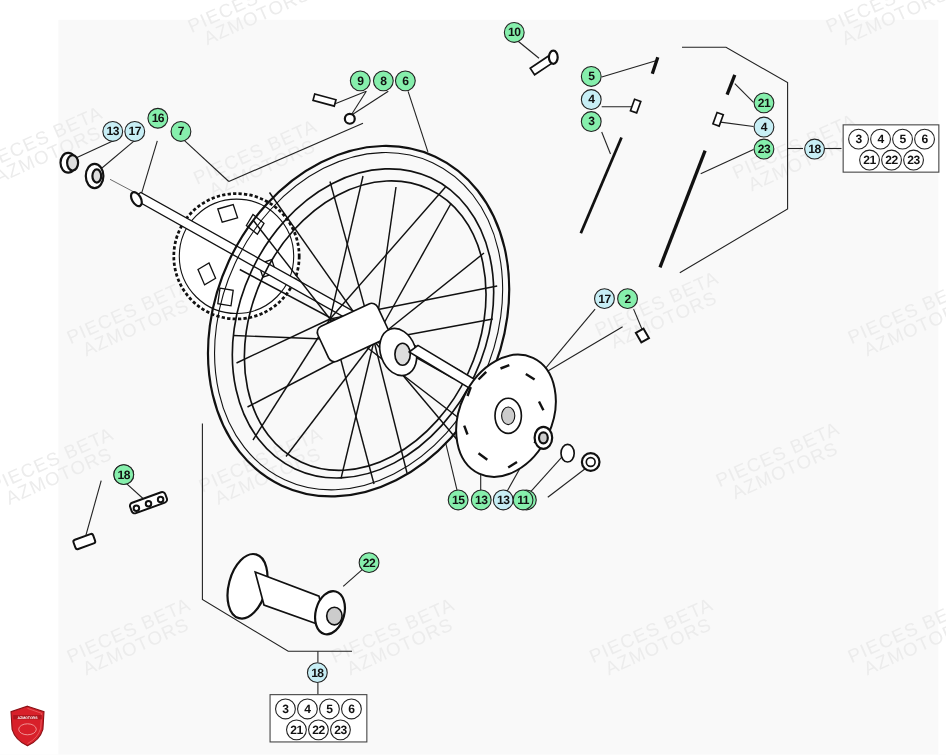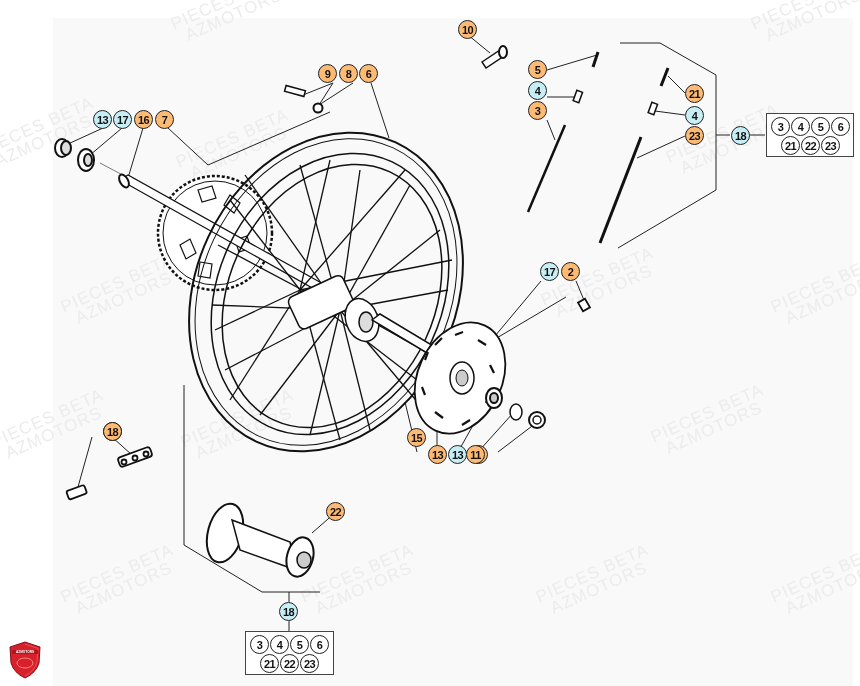--- a/index.html
+++ b/index.html
@@ -2,21 +2,21 @@
 <html><head>
 <meta charset="utf-8">
 <style>
   html, body { margin:0; padding:0; }
   body { width:860px; height:686px; background:#ffffff; position:relative; overflow:hidden; font-family:"Liberation Sans", sans-serif; }
   .panel { position:absolute; left:53px; top:18px; width:800px; height:668px; background:#f9f9f9; }
   .wm { position:absolute; color:#ececec; font-size:17px; line-height:16px; transform:rotate(-24deg); letter-spacing:1px; text-align:center; white-space:nowrap; pointer-events:none; z-index:1; }
   .wm span { display:block; }
   svg.art { position:absolute; left:0; top:0; z-index:2; }
   .callout { position:absolute; width:19px; height:19px; border-radius:50%; border:1px solid #222; box-sizing:border-box; font-size:11px; font-weight:bold; color:#111; display:flex; align-items:center; justify-content:center; z-index:4; letter-spacing:-0.5px; cursor:pointer; }
-  .callout.y { background:#fdba74; }
+  .callout.y { background:#86efac; }
   .callout.b { background:#c7eef5; }
   .callout.w { background:#ffffff; }
   .kit { position:absolute; border:1px solid #444; background:#ffffff; z-index:4; box-sizing:border-box; }
   .kit .row { position:absolute; display:flex; gap:1px; }
   .kit .callout { position:static; }
   .logo { position:absolute; left:8px; top:641px; width:34px; height:38px; z-index:4; }
 </style>
 </head>
 <body>
 
@@ -246,34 +246,34 @@
   </g>
 
 </svg>
 
 <div class="callout y" style="left:458px;top:20px;">10</div>
 <div class="callout y" style="left:318px;top:64px;">9</div>
 <div class="callout y" style="left:339px;top:64px;">8</div>
 <div class="callout y" style="left:359px;top:64px;">6</div>
 <div class="callout b" style="left:93px;top:110px;">13</div>
 <div class="callout b" style="left:113px;top:110px;">17</div>
-<div class="callout y" style="left:134px;top:110px;">16</div>
+<div class="callout y" style="left:134px;top:98px;">16</div>
 <div class="callout y" style="left:155px;top:110px;">7</div>
 <div class="callout y" style="left:528px;top:60px;">5</div>
 <div class="callout b" style="left:528px;top:81px;">4</div>
 <div class="callout y" style="left:528px;top:101px;">3</div>
 <div class="callout y" style="left:685px;top:84px;">21</div>
 <div class="callout b" style="left:685px;top:106px;">4</div>
 <div class="callout y" style="left:685px;top:126px;">23</div>
 <div class="callout b" style="left:731px;top:126px;">18</div>
 <div class="callout b" style="left:540px;top:262px;">17</div>
 <div class="callout y" style="left:561px;top:262px;">2</div>
 <div class="callout y" style="left:83px;top:422px;margin-left:20px;">20</div>
 <div class="callout y" style="left:103px;top:422px;">18</div>
-<div class="callout y" style="left:407px;top:428px;">15</div>
+<div class="callout y" style="left:407px;top:445px;">15</div>
 <div class="callout y" style="left:428px;top:445px;">13</div>
 <div class="callout b" style="left:448px;top:445px;">13</div>
 <div class="callout y" style="left:469px;top:445px;">12</div>
 <div class="callout y" style="left:466px;top:445px;">11</div>
 <div class="callout y" style="left:326px;top:502px;">22</div>
 <div class="callout b" style="left:279px;top:602px;">18</div>
 
 <div class="kit" style="left:766px;top:113px;width:88px;height:44px;">
   <div class="row" style="left:4px;top:3px;">
     <div class="callout w">3</div>

